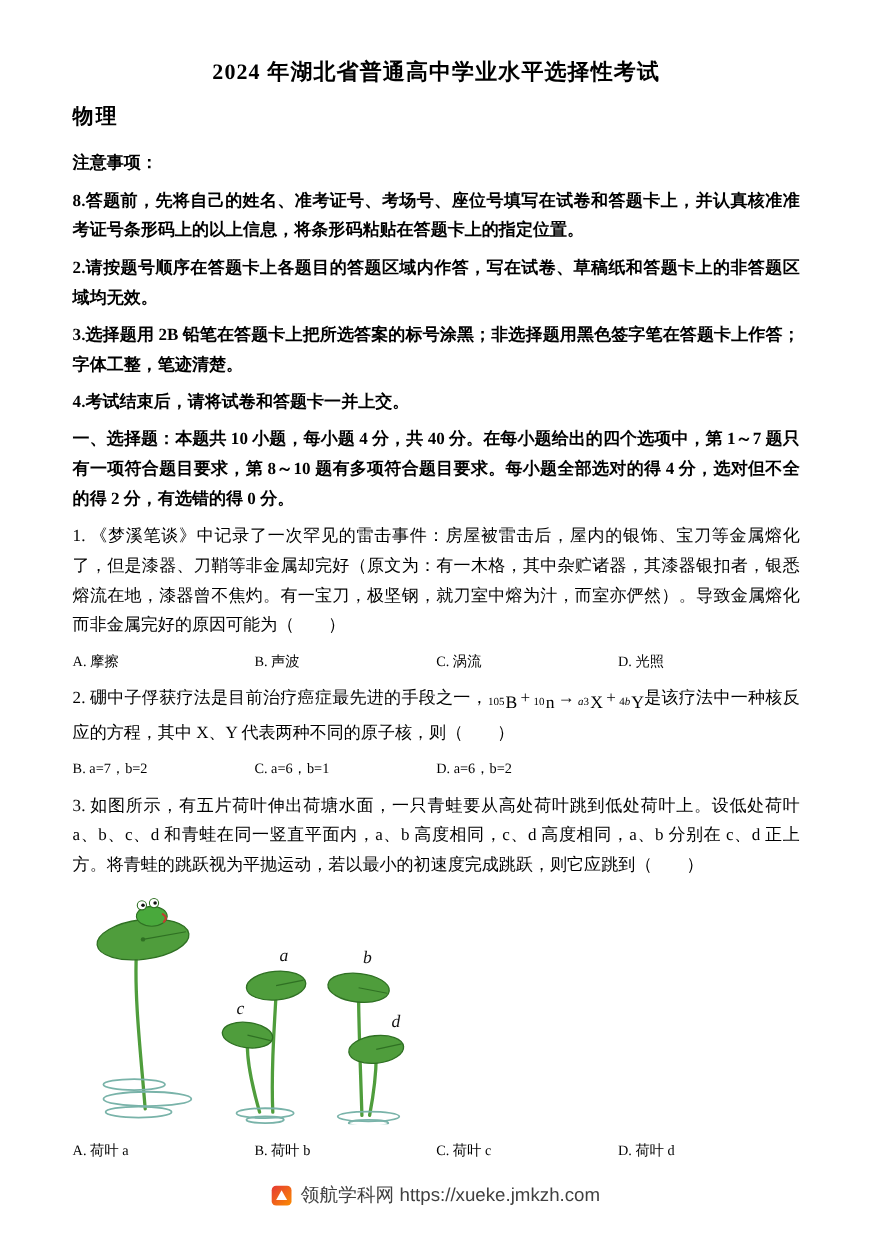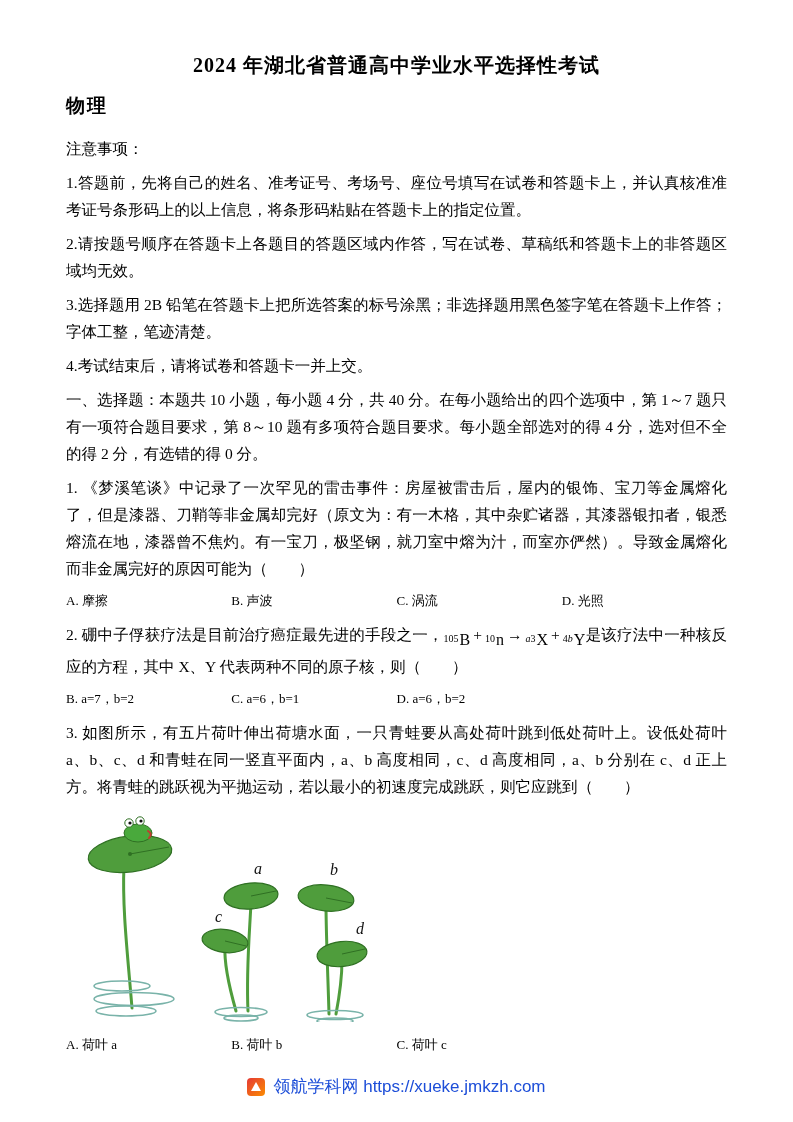--- a/index.html
+++ b/index.html
@@ -5,21 +5,21 @@
   * { margin:0; padding:0; box-sizing:border-box; }
   html,body { background:#ffffff; }
   .page {
     width:793px; height:1122px; margin:0 auto; background:#fff;
     font-family:"Liberation Serif", serif; color:#000;
     padding:52px 66px 0 66px; position:relative; overflow:hidden;
   }
   .title { font-size:20px; font-weight:bold; text-align:center; letter-spacing:1px; }
   .subject { font-size:19px; font-weight:bold; margin-top:14px; margin-bottom:16px; letter-spacing:2px; }
   p.body { font-size:15.5px; line-height:27px; text-align:justify; margin-top:7px; }
-  p.bold { font-weight:normal; }
+  p.bold { font-weight:bold; }
   .opts { display:flex; font-size:13px; line-height:27px; margin-top:5px; }
   .opts span { flex:0 0 25%; }
   
   .nuclide { display:inline-flex; align-items:center; vertical-align:-2px; }
   .nuclide .ss { display:inline-flex; flex-direction:row; align-items:flex-end; font-size:10px; line-height:10px; margin-right:1px; }
   .nuclide .sym { font-size:16px; }
   .op { padding:0 3px; }
   .it { font-style:italic; }
   
   .figwrap { margin:8px 0 2px 12px; }
@@ -30,32 +30,32 @@
   .ripples ellipse { fill:none; stroke:#79b3a9; stroke-width:1.6; }
   .frog-body { fill:#49a93c; stroke:#2f7023; stroke-width:1; }
   .frog-eye { fill:#fff; stroke:#2f7023; stroke-width:1; }
   .frog-pupil { fill:#111; }
   .frog-mouth { fill:none; stroke:#c43b2f; stroke-width:2; stroke-linecap:round; }
   .lbl { font-family:"Liberation Serif", serif; font-style:italic; font-size:16px; fill:#111; }
   
   .footer { position:absolute; left:0; right:0; bottom:24px; display:flex; justify-content:center; align-items:center; gap:8px; color:#b3b3b3; font-size:17px; font-family:"Liberation Sans", sans-serif; }
   .logo { width:18px; height:18px; border-radius:4px; background:linear-gradient(135deg,#e53935,#fb8c00); position:relative; flex:0 0 auto; }
   .logo::after { content:""; position:absolute; left:4px; top:4px; border-left:5px solid transparent; border-right:5px solid transparent; border-bottom:9px solid #ffffff; }
-  .footer a { color:#1d4ed8; text-decoration:none; }
+  .footer a { color:#404040; text-decoration:none; }
 </style>
 </head>
 <body>
 
 <div class="page">
 
   <h1 class="title">2024 年湖北省普通高中学业水平选择性考试</h1>
   <h2 class="subject">物理</h2>
 
   <p class="body bold">注意事项：</p>
-  <p class="body bold">1.答题前，先将自己的姓名、准考证号、考场号、座位号填写在试卷和答题卡上，并认真核准准考证号条形码上的以上信息，将条形码粘贴在答题卡上的指定位置。</p>
+  <p class="body bold">8.答题前，先将自己的姓名、准考证号、考场号、座位号填写在试卷和答题卡上，并认真核准准考证号条形码上的以上信息，将条形码粘贴在答题卡上的指定位置。</p>
   <p class="body bold">2.请按题号顺序在答题卡上各题目的答题区域内作答，写在试卷、草稿纸和答题卡上的非答题区域均无效。</p>
   <p class="body bold">3.选择题用 2B 铅笔在答题卡上把所选答案的标号涂黑；非选择题用黑色签字笔在答题卡上作答；字体工整，笔迹清楚。</p>
   <p class="body bold">4.考试结束后，请将试卷和答题卡一并上交。</p>
 
   <p class="body bold">一、选择题：本题共 10 小题，每小题 4 分，共 40 分。在每小题给出的四个选项中，第 1～7 题只有一项符合题目要求，第 8～10 题有多项符合题目要求。每小题全部选对的得 4 分，选对但不全的得 2 分，有选错的得 0 分。</p>
 
   <p class="body">1.  《梦溪笔谈》中记录了一次罕见的雷击事件：房屋被雷击后，屋内的银饰、宝刀等金属熔化了，但是漆器、刀鞘等非金属却完好（原文为：有一木格，其中杂贮诸器，其漆器银扣者，银悉熔流在地，漆器曾不焦灼。有一宝刀，极坚钢，就刀室中熔为汁，而室亦俨然）。导致金属熔化而非金属完好的原因可能为（　　）</p>
   <div class="opts">
     <span>A. 摩擦</span>
     <span>B. 声波</span>
@@ -155,20 +155,21 @@
         <ellipse cx="257" cy="207" rx="28" ry="4.5"></ellipse>
         <ellipse cx="257" cy="213" rx="18" ry="3"></ellipse>
       </g>
     </svg>
   </div>
 
   <div class="opts">
     <span>A. 荷叶 a</span>
     <span>B. 荷叶 b</span>
     <span>C. 荷叶 c</span>
+    <span>D. 荷叶 d</span>
   </div>
 
   <div class="footer">
     <span class="logo"></span>
     <a href="#">领航学科网 https://xueke.jmkzh.com</a>
   </div>
 
 </div>
 
 </body></html>

